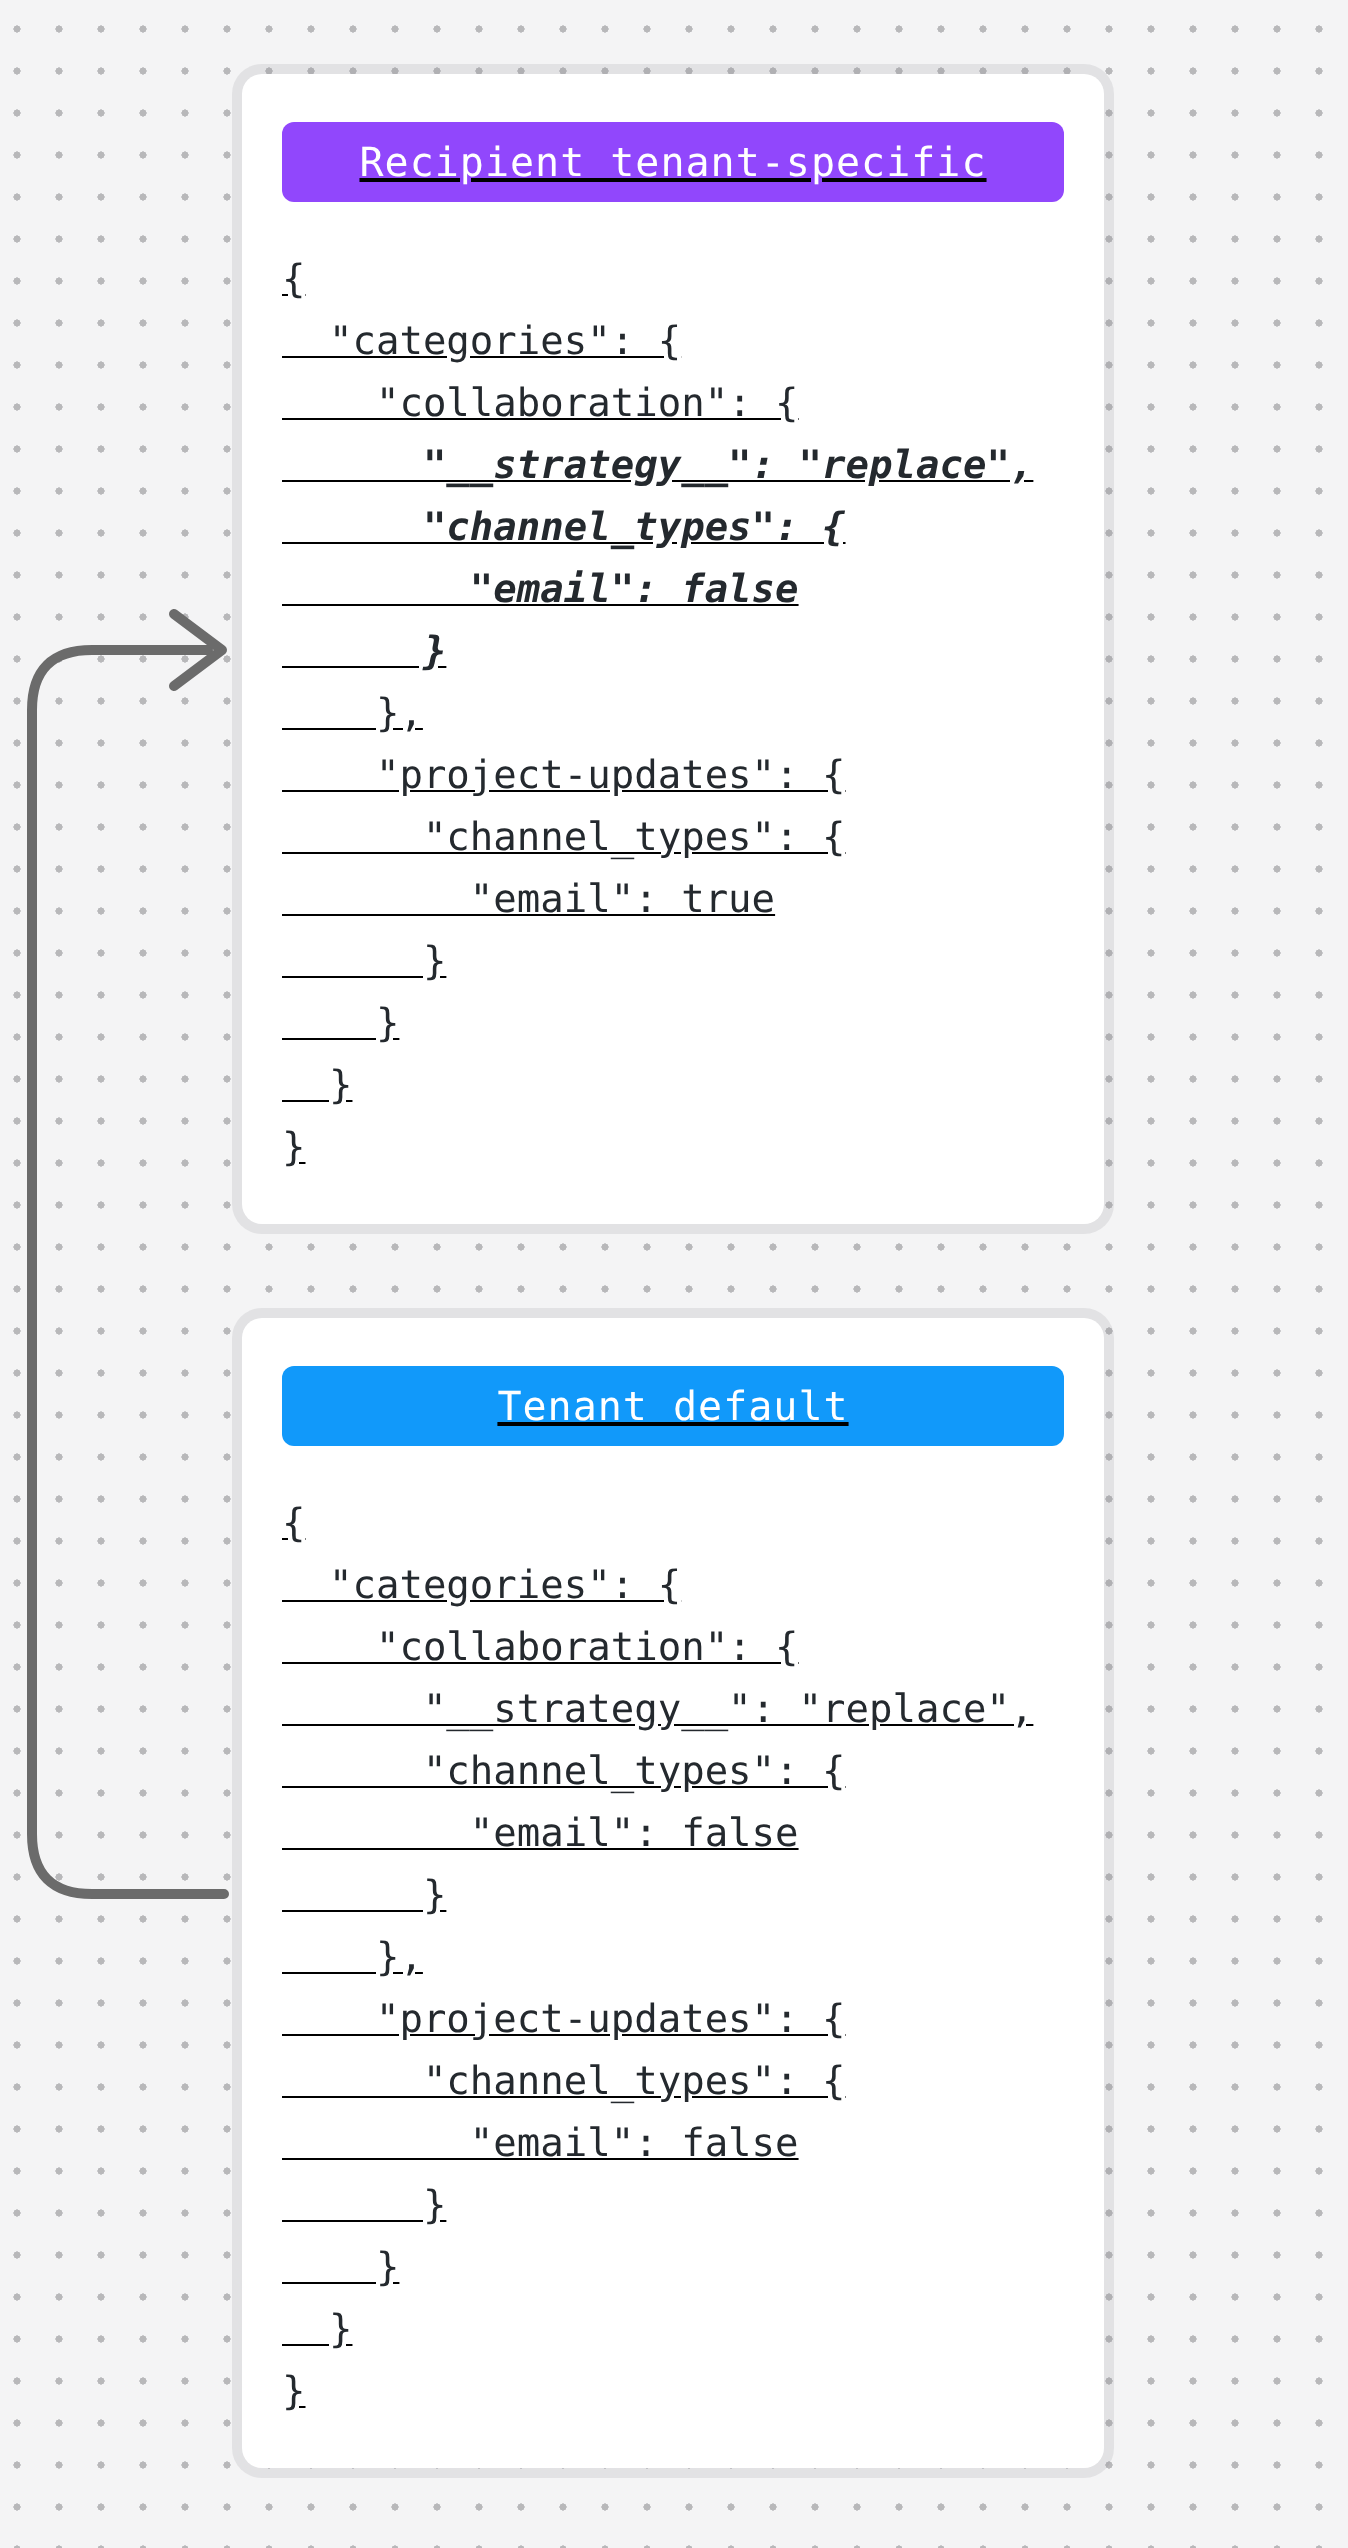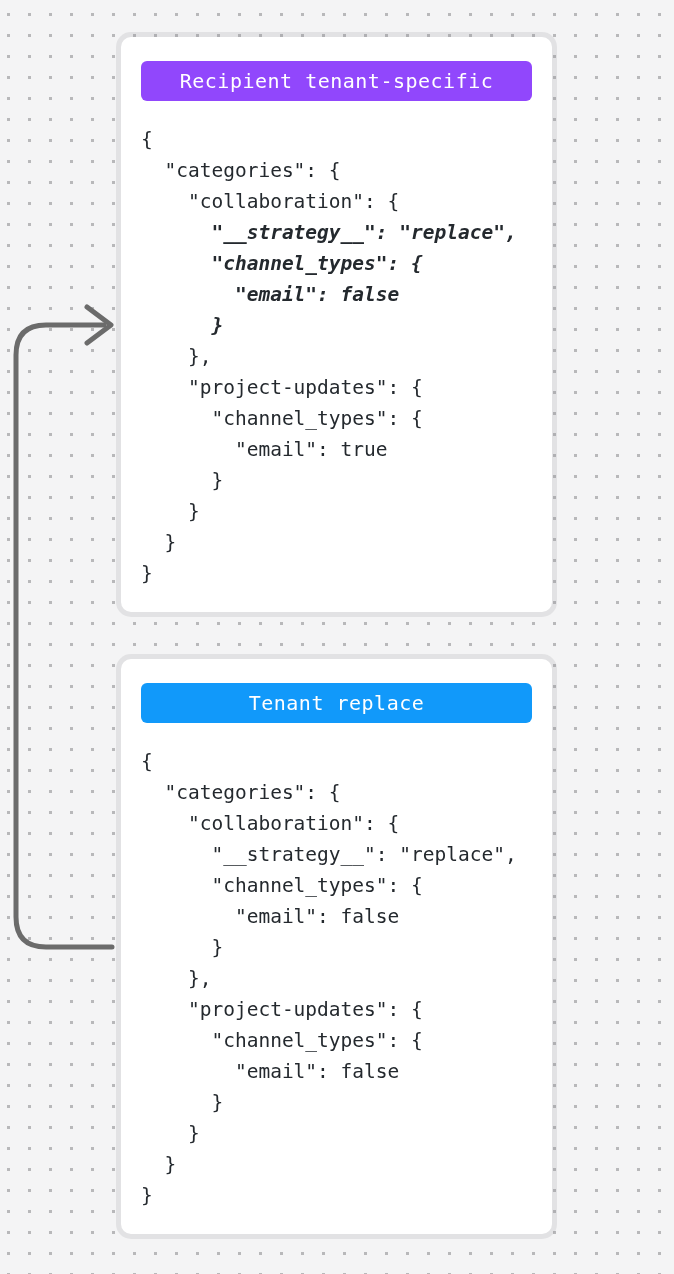--- a/index.html
+++ b/index.html
@@ -26,20 +26,21 @@
 
   .card {
     position: absolute;
     left: 121px;
     width: 431px;
     height: 575px;
     background: #ffffff;
     border-radius: 10px;
     box-shadow: 0 0 0 5px rgba(137, 137, 143, 0.16);
     padding: 24px 20px;
+    text-decoration: underline;
   }
   .card.top { top: 37px; }
   .card.bottom { top: 659px; }
 
   .badge {
     display: block;
     width: 391px;
     height: 40px;
     line-height: 40px;
     border-radius: 6px;
@@ -71,17 +72,17 @@
     <path d="M 112 947 L 46 947 Q 16 947 16 917 L 16 355 Q 16 325 46 325 L 104 325" fill="none" stroke-width="5" stroke-linecap="round" stroke-linejoin="round" stroke="#6b6b6b"></path>
     <path d="M 87 307 L 111 325 L 87 343" fill="none" stroke-width="5" stroke-linecap="round" stroke-linejoin="round" stroke="#6b6b6b"></path>
   </svg>
 
   <div class="card top">
     <div class="badge" style="background: rgb(145, 71, 252);">Recipient tenant-specific</div>
     <pre class="code"><span class="line">{</span><span class="line">  "categories": {</span><span class="line">    "collaboration": {</span><span class="line em">      "__strategy__": "replace",</span><span class="line em">      "channel_types": {</span><span class="line em">        "email": false</span><span class="line em">      }</span><span class="line">    },</span><span class="line">    "project-updates": {</span><span class="line">      "channel_types": {</span><span class="line">        "email": true</span><span class="line">      }</span><span class="line">    }</span><span class="line">  }</span><span class="line">}</span></pre>
   </div>
 
   <div class="card bottom">
-    <div class="badge" style="background: rgb(17, 153, 250);">Tenant replace</div>
+    <div class="badge" style="background: rgb(17, 153, 250);">Tenant default</div>
     <pre class="code"><span class="line">{</span><span class="line">  "categories": {</span><span class="line">    "collaboration": {</span><span class="line">      "__strategy__": "replace",</span><span class="line">      "channel_types": {</span><span class="line">        "email": false</span><span class="line">      }</span><span class="line">    },</span><span class="line">    "project-updates": {</span><span class="line">      "channel_types": {</span><span class="line">        "email": false</span><span class="line">      }</span><span class="line">    }</span><span class="line">  }</span><span class="line">}</span></pre>
   </div>
 
 </div>
 
 </body></html>

